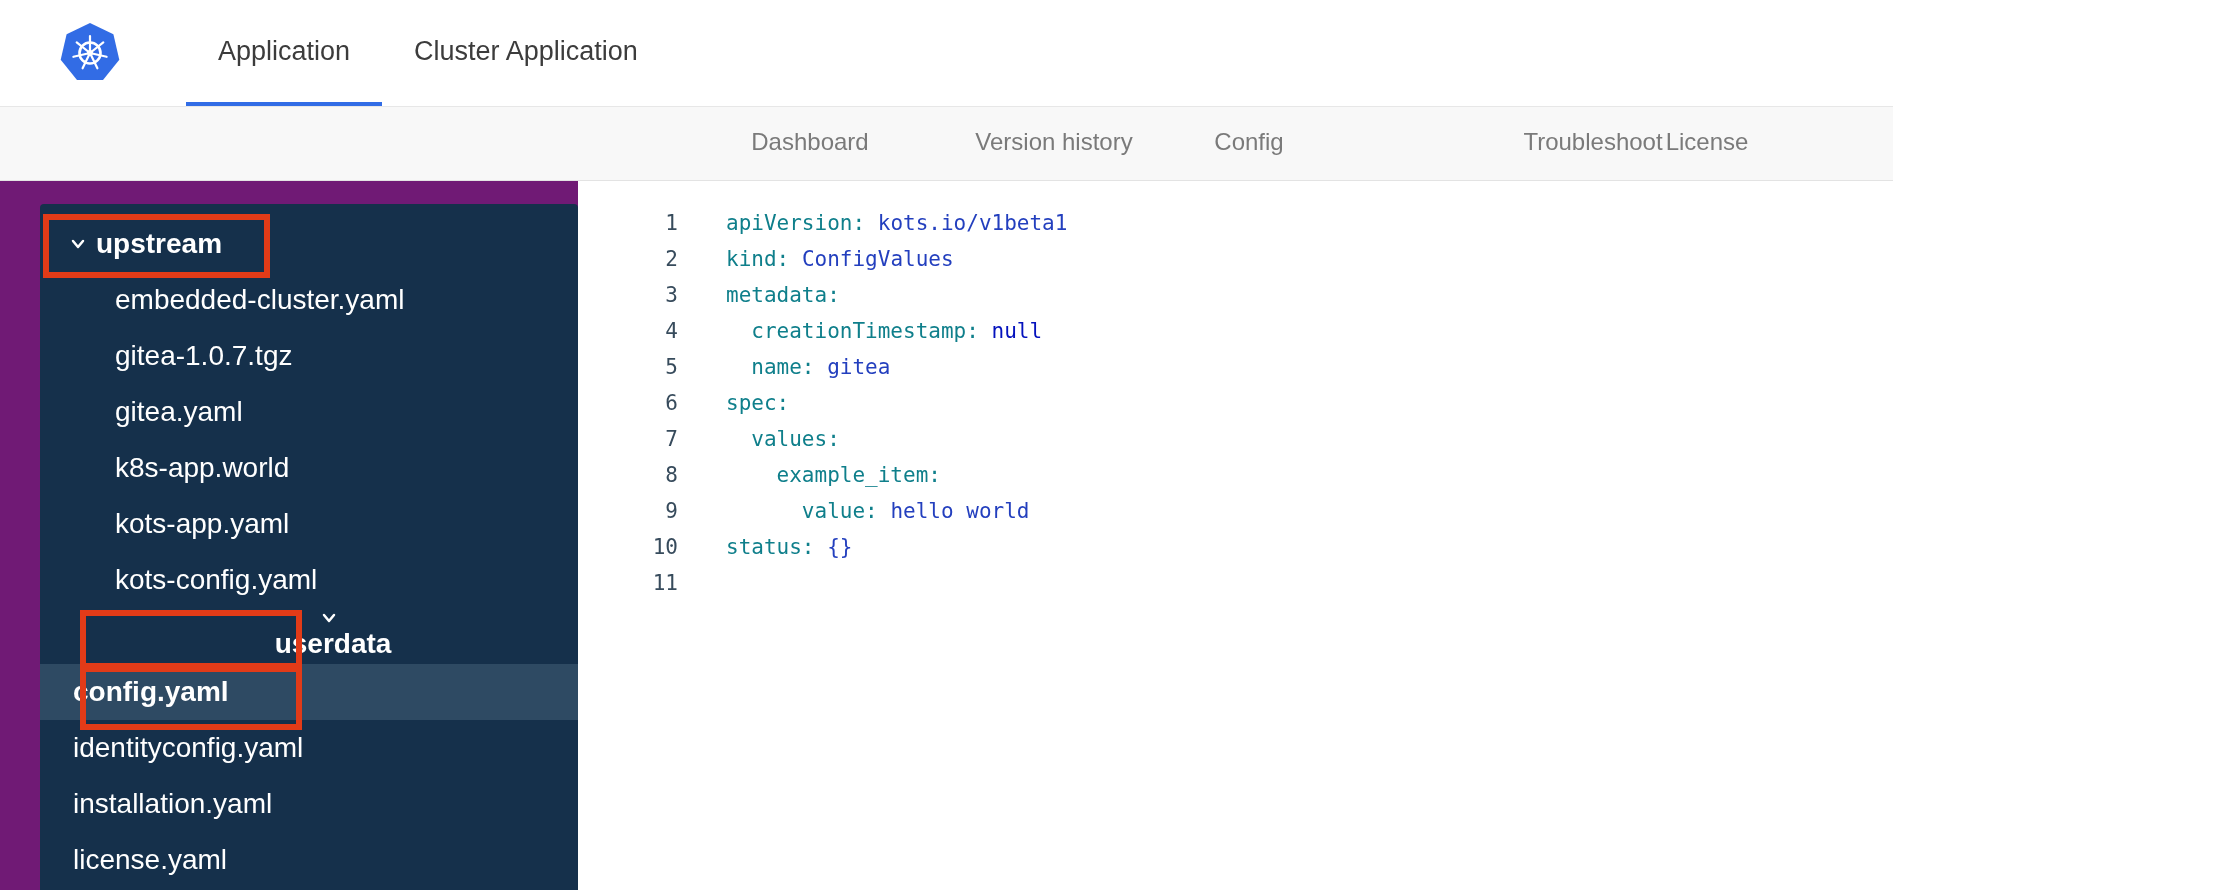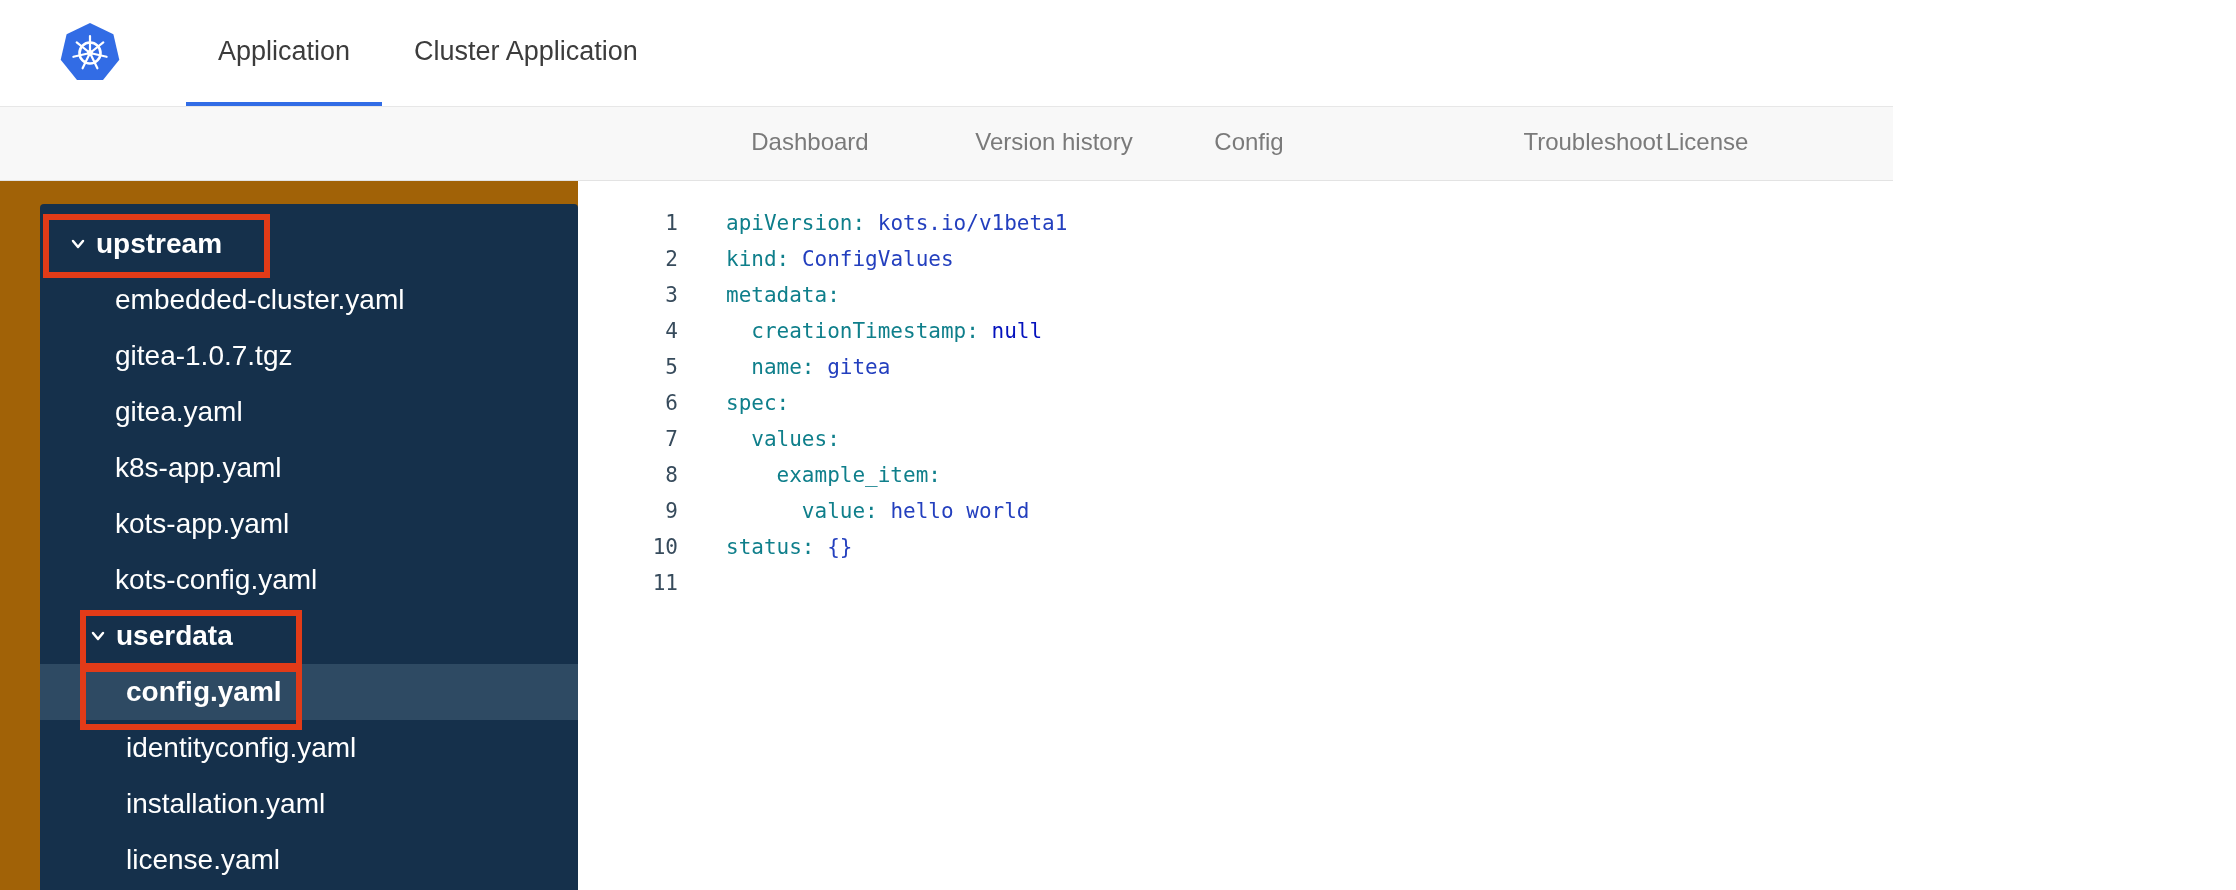--- a/index.html
+++ b/index.html
@@ -10,21 +10,21 @@
     --yaml-key:#0f7f8b;
     --yaml-value:#233fbe;
     --yaml-constant:#0412bd;
     --gutter-color:#374b5c;
   }
   *{margin:0;padding:0;box-sizing:border-box;}
   html,body{background:#ffffff;}
   .page{
     position:relative;
     width:1893px;height:890px;
-    background:#a16207;
+    background:#701a75;
     overflow:hidden;
     font-family:"Liberation Sans", sans-serif;
   }
   
   .header{
     position:relative;
     height:107px;
     background:#ffffff;
     border-bottom:1px solid #e7e7e7;
     display:flex;
@@ -96,22 +96,22 @@
   .tree-row.folder{font-weight:bold;}
   .tree-row.selected{background:var(--sidebar-selected-bg);font-weight:bold;}
   .tree-row .chevron{
     display:inline-flex;
     align-items:center;
     margin-right:8px;
     flex:0 0 auto;
   }
   .tree-row.depth0.folder{padding-left:28px;}
   .tree-row.depth1.file{padding-left:75px;}
-  .tree-row.depth1.folder{padding-left:48px;}
-  .tree-row.depth2.file{padding-left:86px;align-items:center;}
+  .tree-row.depth1.folder{padding-left:48px;flex-direction:column;}
+  .tree-row.depth2.file{padding-left:33px;align-items:center;}
   
   .editor{
     position:absolute;
     left:578px;top:181px;right:0;bottom:0;
     background:#ffffff;
     padding-top:24px;
     display:flex;
     font-family:"DejaVu Sans Mono", monospace;
     font-size:21px;
     line-height:36px;
@@ -198,21 +198,21 @@
         <div class="tree-row depth1 file">
           <span>embedded-cluster.yaml</span>
         </div>
         <div class="tree-row depth1 file">
           <span>gitea-1.0.7.tgz</span>
         </div>
         <div class="tree-row depth1 file">
           <span>gitea.yaml</span>
         </div>
         <div class="tree-row depth1 file">
-          <span>k8s-app.yaml</span>
+          <span>k8s-app.world</span>
         </div>
         <div class="tree-row depth1 file">
           <span>kots-app.yaml</span>
         </div>
         <div class="tree-row depth1 file">
           <span>kots-config.yaml</span>
         </div>
         <div class="tree-row depth1 folder">
           <span class="chevron">
             <svg width="20" height="20" viewBox="0 0 20 20">

